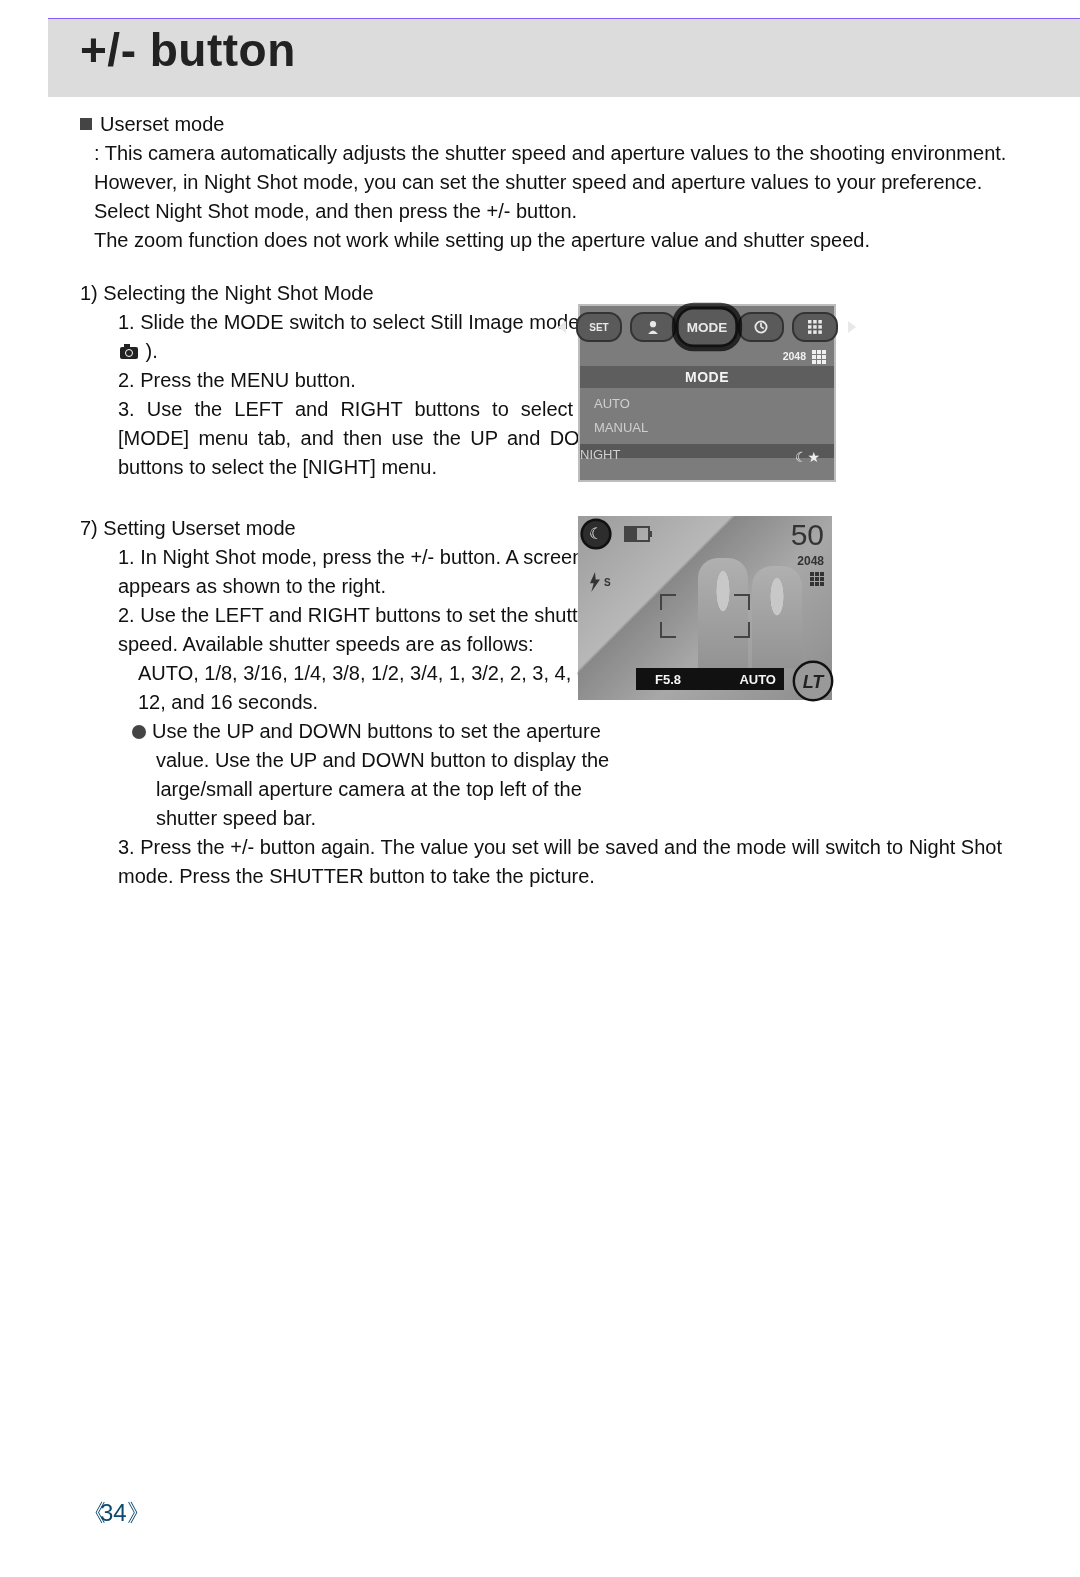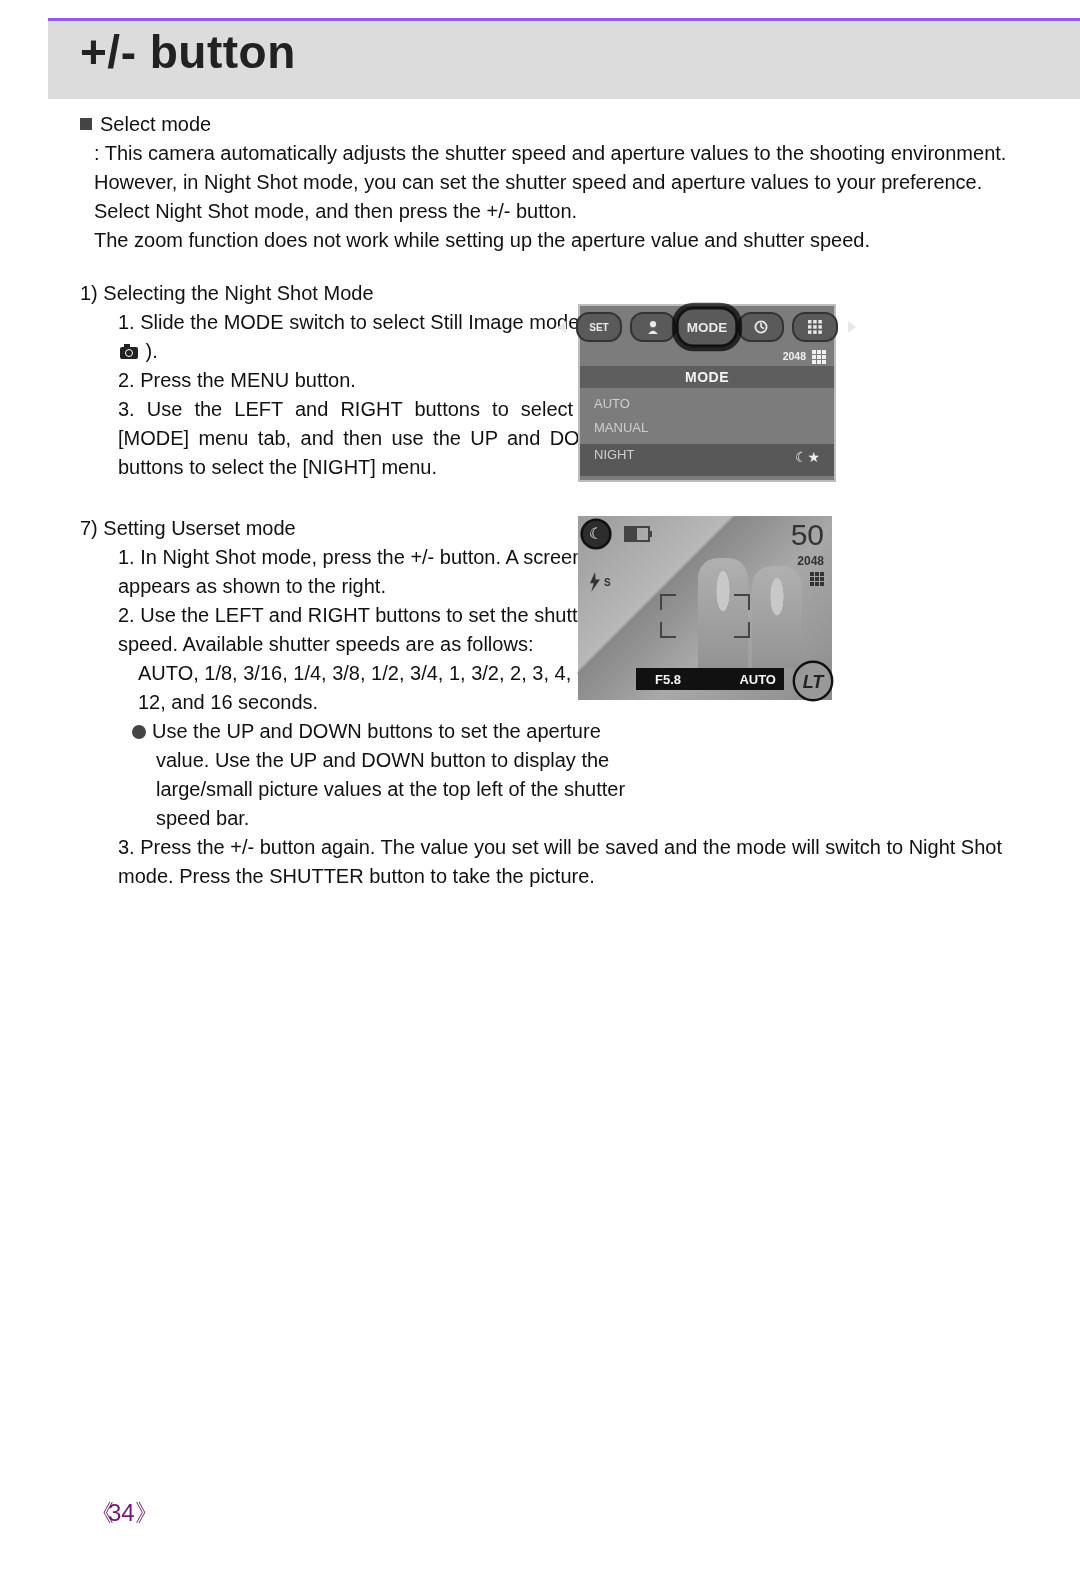--- a/index.html
+++ b/index.html
@@ -15,21 +15,21 @@
     position: relative;
     box-sizing: border-box;
   }
   .header-band {
     position: absolute;
     top: 18px;
     left: 48px;
     right: 0;
     height: 78px;
     background: #dcdcdc;
-    border-top: 3px solid #8b5cf6;
+    border-top: 1px solid #8b5cf6;
   }
   .header-title {
     position: absolute;
     left: 32px;
     top: 4px;
     font-size: 46px;
     font-weight: bold;
     color: #222;
     letter-spacing: 0.5px;
   }
@@ -154,23 +154,22 @@
     letter-spacing: 0.5px;
   }
   .fm-item {
     position: absolute;
     left: 14px;
     font-size: 13px;
     color: #cfcfcf;
   }
   .fm-item.sel-row {
     left: 0; right: 0;
-    padding-left: 14px;
     background: #585858;
-    height: 32px;
+    height: 14px;
     line-height: 22px;
   }
   .fm-night-icon {
     position: absolute;
     right: 14px;
     top: 2px;
     font-size: 14px;
     color: #eee;
   }
 
@@ -283,22 +282,21 @@
     width: 6px; height: 6px;
     border: 1px solid #fff;
     border-radius: 50%;
   }
 
   .page-num {
     position: absolute;
     bottom: 48px;
     left: 82px;
     font-size: 24px;
-    color: #701a75;
-    margin-left: 8px;
+    color: #0c4a6e;
   }
   .dbl-angle { letter-spacing: -6px; }
 
   .fig-preview .person {
     position: absolute;
     background: radial-gradient(ellipse at 50% 30%, #c8c8c8 18%, transparent 19%),
                 linear-gradient(#b0b0b0, #939393);
     border-radius: 20px 20px 0 0;
   }
 </style>
@@ -306,21 +304,21 @@
 <body>
 
 <div class="page">
 
   <div class="header-band">
     <div class="header-title">+/- button</div>
   </div>
 
   <div class="body-text">
     <div>
-      <span class="sq-bullet"></span><span>Select mode</span>
+      <span class="sq-bullet"></span><span>Userset mode</span>
     </div>
     <div class="indent1">: This camera automatically adjusts the shutter speed and aperture values to the shooting environment. However, in Night Shot mode, you can set the shutter speed and aperture values to your preference. Select Night Shot mode, and then press the +/- button.</div>
     <div class="indent1">The zoom function does not work while setting up the aperture value and shutter speed.</div>
 
     <div style="height:24px"></div>
 
     <div>1) Selecting the Night Shot Mode</div>
     <div class="indent2 col-left">
       <span>1. Slide the MODE switch to select Still Image mode (</span>
       <span class="camera-icon"></span>
@@ -329,21 +327,21 @@
     <div class="indent2 col-left">2. Press the MENU button.</div>
     <div class="indent2 col-left" style="text-align:justify">3. Use the LEFT and RIGHT buttons to select the [MODE] menu tab, and then use the UP and DOWN buttons to select the [NIGHT] menu.</div>
 
     <div style="height:32px"></div>
 
     <div>7) Setting Userset mode</div>
     <div class="indent2 col-left-wide">1. In Night Shot mode, press the +/- button. A screen appears as shown to the right.</div>
     <div class="indent2 col-left-wide">2. Use the LEFT and RIGHT buttons to set the shutter speed. Available shutter speeds are as follows:</div>
     <div class="indent3 col-left-wide" style="margin-left:58px">AUTO, 1/8, 3/16, 1/4, 3/8, 1/2, 3/4, 1, 3/2, 2, 3, 4, 6, 8, 12, and 16 seconds.</div>
     <div class="indent3" style="width:490px; margin-left:76px;">
-      <span class="star-bullet"></span><span>Use the UP and DOWN buttons to set the aperture value. Use the UP and DOWN button to display the large/small picture values at the top left of the shutter speed bar.</span>
+      <span class="star-bullet"></span><span>Use the UP and DOWN buttons to set the aperture value. Use the UP and DOWN button to display the large/small aperture camera at the top left of the shutter speed bar.</span>
     </div>
     <div class="indent2">3. Press the +/- button again. The value you set will be saved and the mode will switch to Night Shot mode. Press the SHUTTER button to take the picture.</div>
   </div>
 
   <div class="fig-mode">
     <div class="fm-icons">
       <div class="fm-arrow left"></div>
       <div class="fm-pill">SET</div>
       <div class="fm-pill">
         <svg width="14" height="14" viewBox="0 0 10 10">

